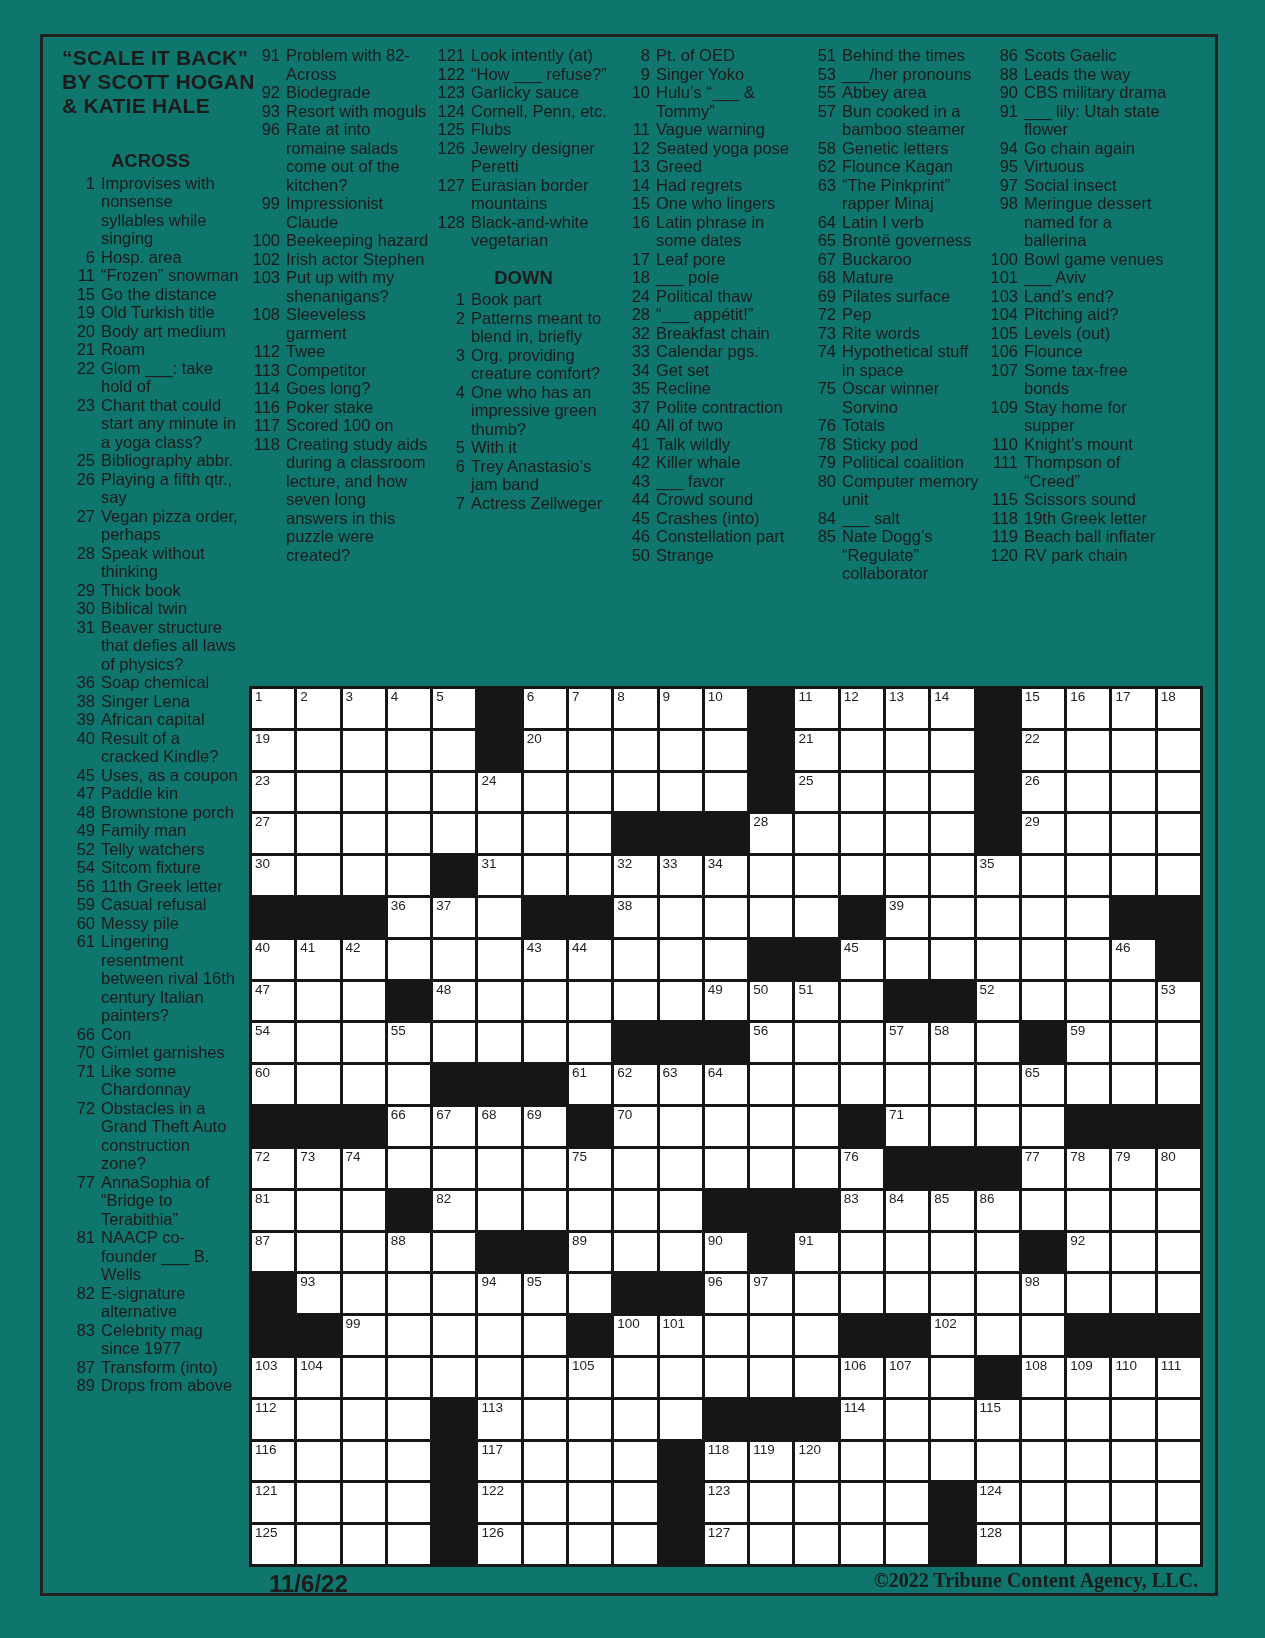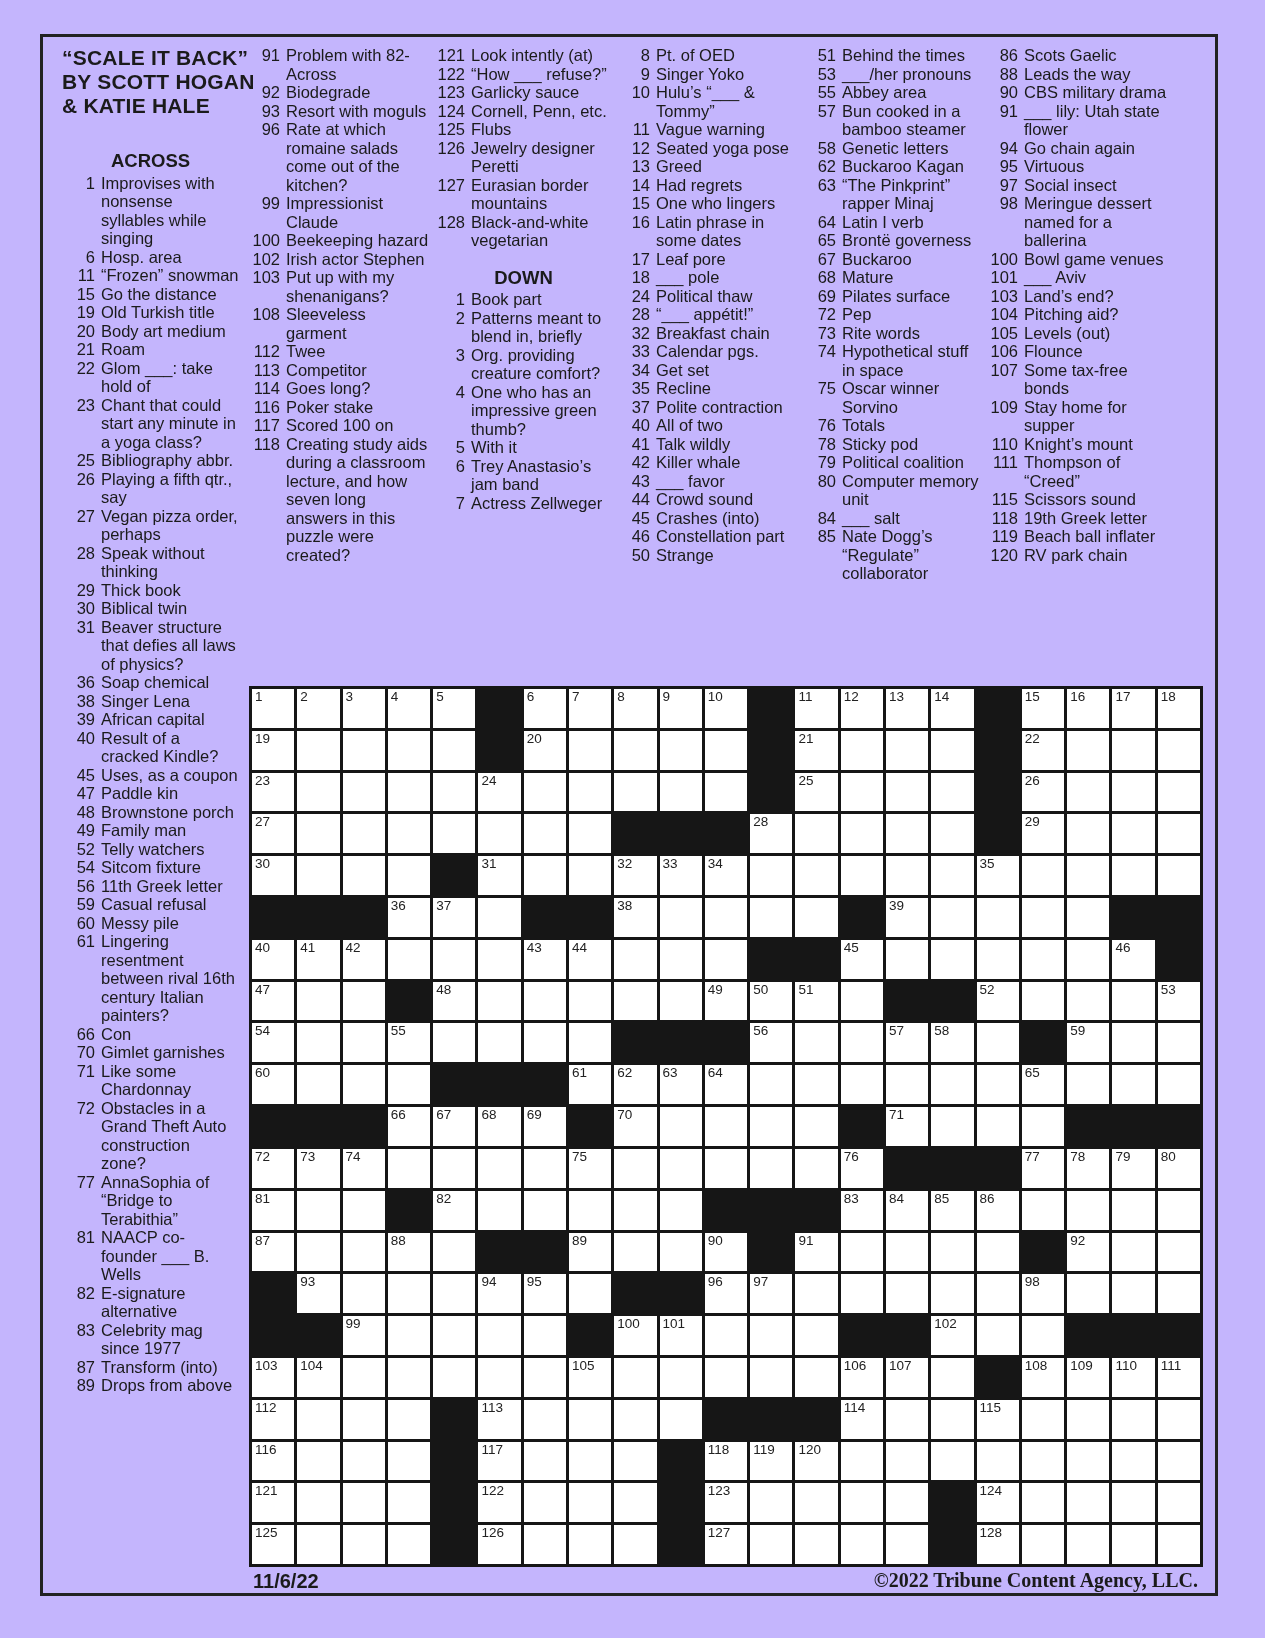--- a/index.html
+++ b/index.html
@@ -1,16 +1,16 @@
 <!DOCTYPE html>
 <html><head>
 <meta charset="utf-8">
 <style>
   html,body { margin:0; padding:0; background:#ffffff; }
-  .page { position:relative; width:1265px; height:1638px; background:#c4b5fd;
+  .page { position:relative; width:1265px; height:1638px; background:#0f766e;
           font-family:"Liberation Sans", sans-serif; color:#1b1b1b; overflow:hidden; }
   .pborder { position:absolute; left:40px; top:34px; width:1178px; height:1562px;
              border:3px solid #222; box-sizing:border-box; }
   .title { position:absolute; left:62px; top:46px; font-weight:bold; font-size:21px; line-height:24px; letter-spacing:0.2px; }
   .col { position:absolute; font-size:16.5px; line-height:18.5px; }
   #col1 { left:62px;  top:112px; width:177px;margin-top:40px; }
   #col2 { left:247px; top:46px;  width:182px; }
   #col3 { left:432px; top:46px;  width:183px; }
   #col4 { left:617px; top:46px;  width:184px; }
   #col5 { left:803px; top:46px;  width:181px; }
@@ -20,21 +20,21 @@
   .clue { display:flex; }
   .cnum { flex:none; width:33px; text-align:right; margin-right:6px; }
   .ctext { flex:1 1 auto; }
   .grid { position:absolute; left:249px; top:686px; width:954px; height:881px;
           background:#161616; display:grid; box-sizing:border-box;
           grid-template-columns:repeat(21,1fr); grid-template-rows:repeat(21,1fr);
           gap:3px; padding:3px; }
   .cell { background:#ffffff; position:relative; }
   .cell.black { background:#161616; }
   .cell .n { position:absolute; left:3px; top:0px; font-size:13.5px; line-height:15px; color:#222; }
-  .fdate { position:absolute; left:253px; top:1570px; font-weight:bold; font-size:20px; }
+  .fdate { position:absolute; left:269px; top:1570px; font-weight:bold; font-size:24px; }
   .fcopy { position:absolute; right:67px; top:1569px; font-family:"Liberation Serif", serif;
            font-weight:bold; font-size:20px; }
 </style>
 </head>
 <body>
 
 <div class="page">
   <div class="pborder"></div>
 
   <div class="title">
@@ -214,21 +214,21 @@
       <div class="clue">
         <span class="cnum">92</span>
         <span class="ctext">Biodegrade</span>
       </div>
       <div class="clue">
         <span class="cnum">93</span>
         <span class="ctext">Resort with moguls</span>
       </div>
       <div class="clue">
         <span class="cnum">96</span>
-        <span class="ctext">Rate at which romaine salads come out of the kitchen?</span>
+        <span class="ctext">Rate at into romaine salads come out of the kitchen?</span>
       </div>
       <div class="clue">
         <span class="cnum">99</span>
         <span class="ctext">Impressionist Claude</span>
       </div>
       <div class="clue">
         <span class="cnum">100</span>
         <span class="ctext">Beekeeping hazard</span>
       </div>
       <div class="clue">
@@ -453,21 +453,21 @@
       <div class="clue">
         <span class="cnum">57</span>
         <span class="ctext">Bun cooked in a bamboo steamer</span>
       </div>
       <div class="clue">
         <span class="cnum">58</span>
         <span class="ctext">Genetic letters</span>
       </div>
       <div class="clue">
         <span class="cnum">62</span>
-        <span class="ctext">Buckaroo Kagan</span>
+        <span class="ctext">Flounce Kagan</span>
       </div>
       <div class="clue">
         <span class="cnum">63</span>
         <span class="ctext">“The Pinkprint” rapper Minaj</span>
       </div>
       <div class="clue">
         <span class="cnum">64</span>
         <span class="ctext">Latin I verb</span>
       </div>
       <div class="clue">

